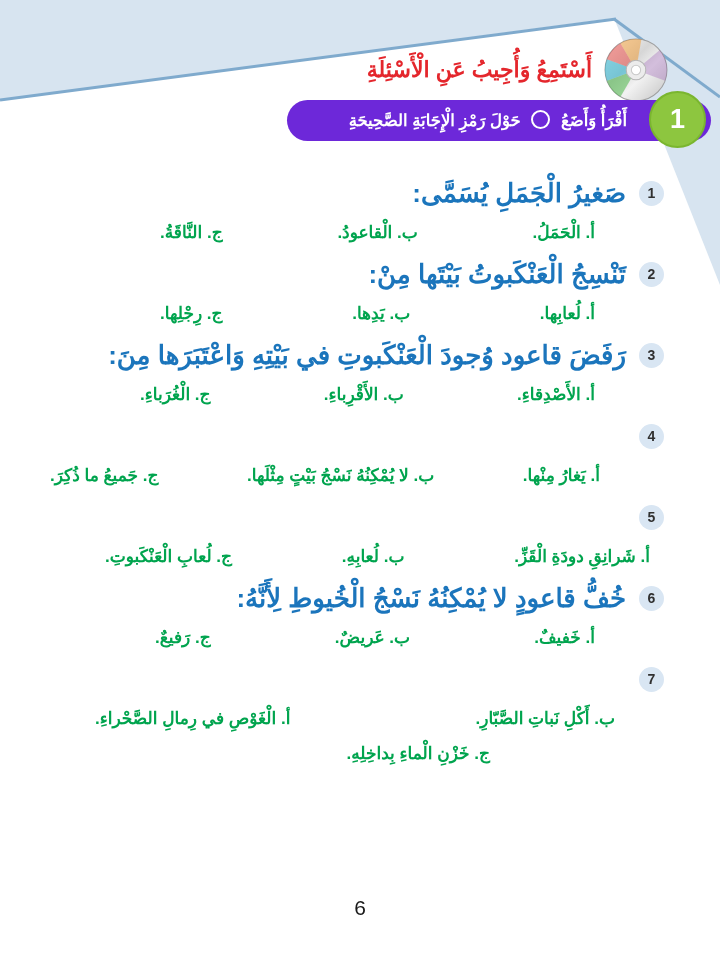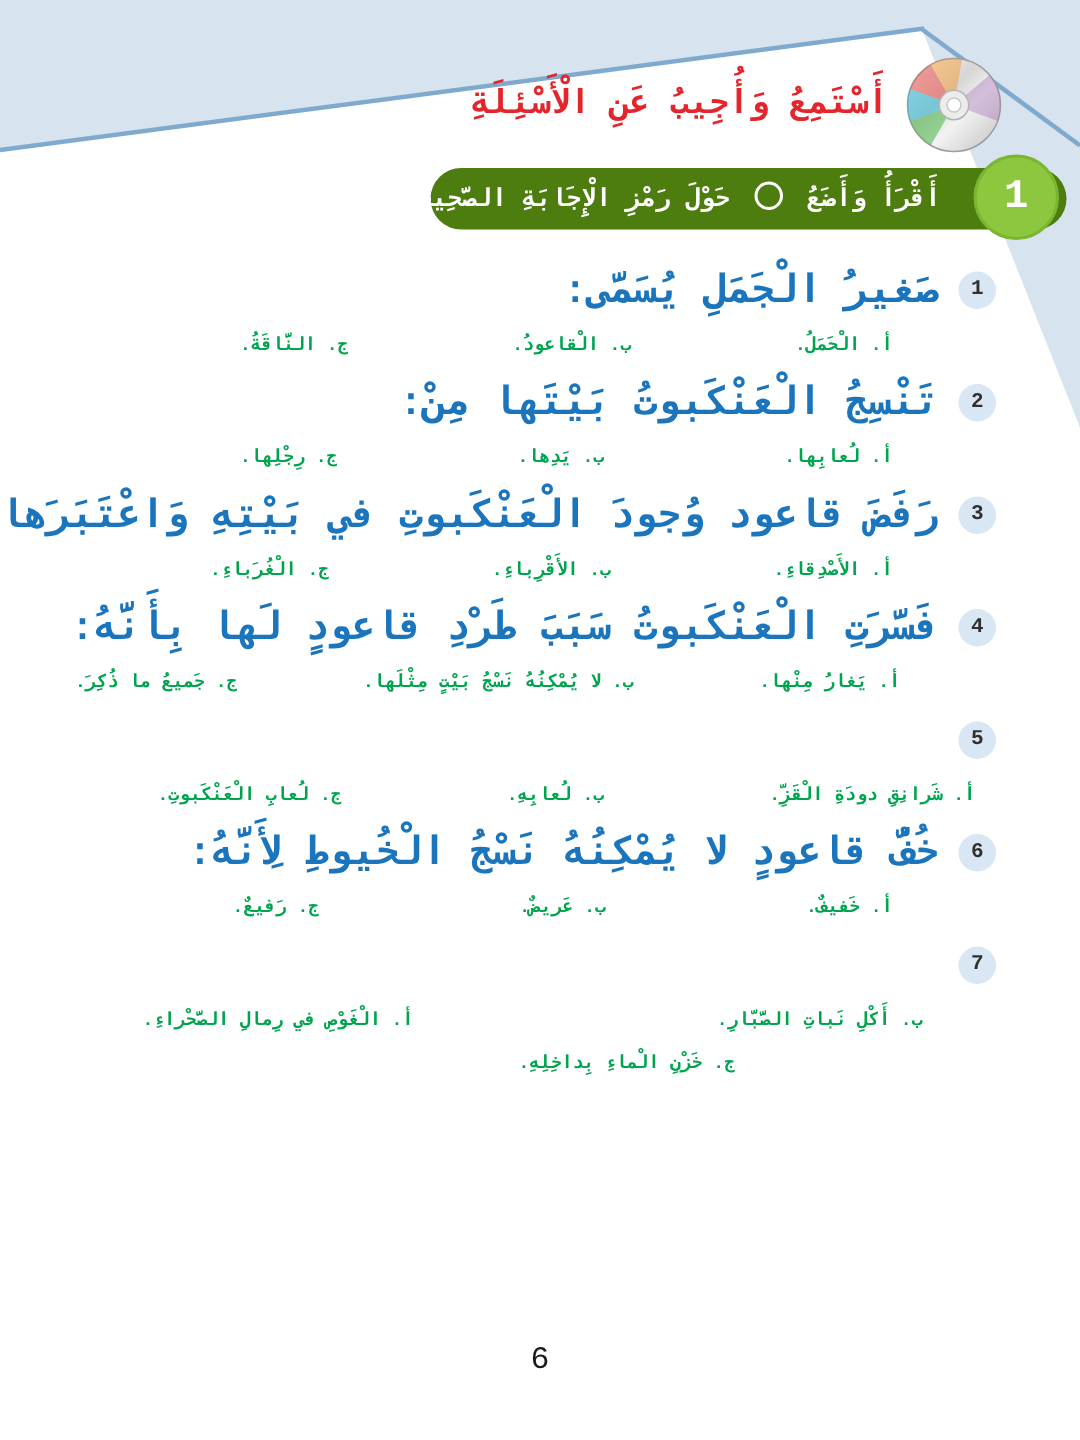--- a/index.html
+++ b/index.html
@@ -2,39 +2,39 @@
 <html lang="ar" dir="rtl"><head>
 <meta charset="utf-8">
 <style>
   html,body{margin:0;padding:0;}
   .page{
     position:relative;
     width:720px;height:960px;
     background:#ffffff;
     overflow:hidden;
     direction:rtl;
-    font-family:Liberation Mono, monospace;
+    font-family:Liberation Sans, sans-serif;
   }
   
   .deco{position:absolute;top:0;left:0;pointer-events:none;}
   
   .title-row{
     position:absolute;top:38px;right:52px;
     display:flex;align-items:center;gap:12px;
   }
   .cd{width:64px;height:64px;flex:0 0 auto;}
   .page-title{
     color:#E4262C;font-size:22px;font-weight:bold;
     white-space:nowrap;line-height:1.3;
   }
   
   .bar{
-    position:absolute;top:112px;left:287px;
+    position:absolute;top:100px;left:287px;
     width:424px;height:41px;border-radius:21px;
-    background:#4d7c0f;
+    background:#6d28d9;
   }
   .bar-text{
     position:absolute;inset:0;
     line-height:41px;padding-right:84px;
     color:#ffffff;font-size:16.5px;font-weight:bold;
     white-space:nowrap;
   }
   .circle-sym{
     display:inline-block;width:15px;height:15px;
     border:2px solid #ffffff;border-radius:50%;
@@ -64,21 +64,21 @@
   .qtext{
     color:#1B75BC;font-size:26px;font-weight:bold;
     white-space:nowrap;
   }
   .opts{
     display:flex;justify-content:space-between;
     margin-top:12px;margin-bottom:14px;
   }
   .opts.single{justify-content:flex-start;margin-top:8px;}
   .opt{
-    color:#00A44E;font-size:12px;font-weight:bold;
+    color:#00A44E;font-size:17px;font-weight:bold;
     white-space:nowrap;cursor:pointer;
   }
   
   .page-num{
     position:absolute;top:896px;left:0;width:720px;
     text-align:center;color:#1a1a1a;
     font-size:21px;direction:ltr;
   }
 </style>
 </head>
@@ -164,21 +164,20 @@
             <span class="opt">أ. الأَصْدِقاءِ.</span>
             <span class="opt">ب. الأَقْرِباءِ.</span>
             <span class="opt">ج. الْغُرَباءِ.</span>
           </div>
         </div>
     </div>
 
     <div class="question">
       <div class="qhead">
         <span class="qnum">4</span>
-        <span class="qtext">فَسَّرَتِ الْعَنْكَبوتُ سَبَبَ طَرْدِ قاعودٍ لَها بِأَنَّهُ:</span>
       </div>
       <div>
           <div class="opts" style="padding: 0px 120px 0px 50px;">
             <span class="opt">أ. يَغارُ مِنْها.</span>
             <span class="opt">ب. لا يُمْكِنُهُ نَسْجُ بَيْتٍ مِثْلَها.</span>
             <span class="opt">ج. جَميعُ ما ذُكِرَ.</span>
           </div>
         </div>
     </div>
 

